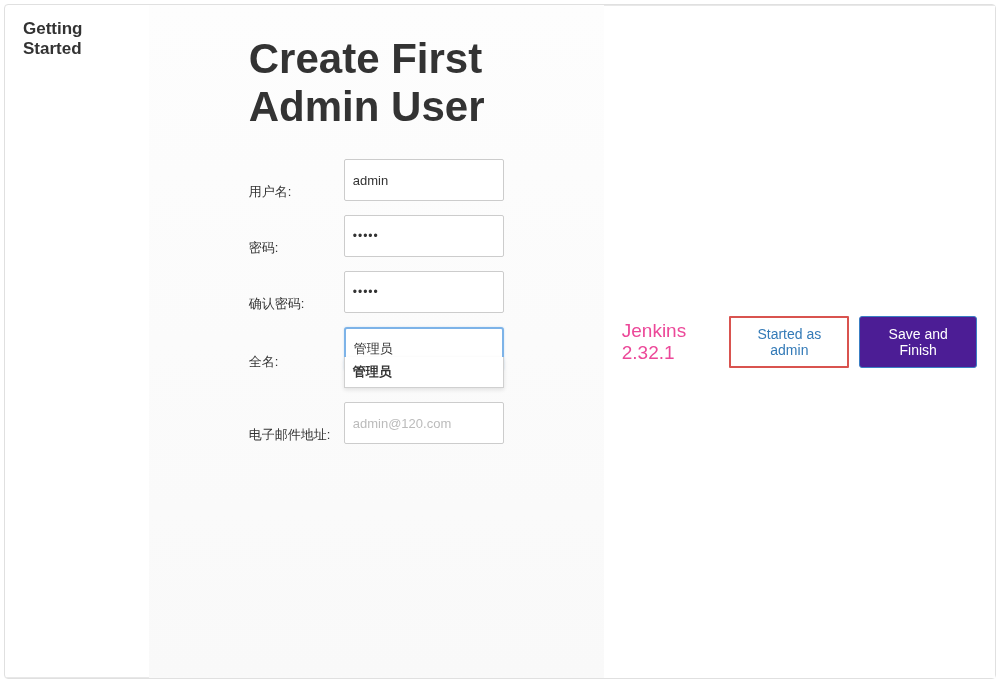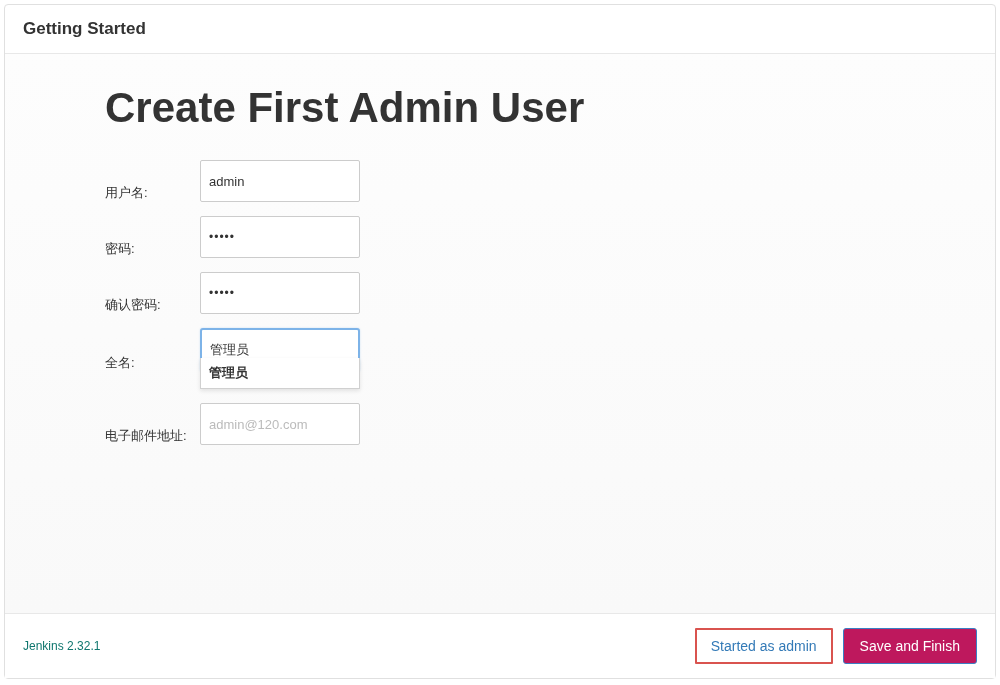--- a/index.html
+++ b/index.html
@@ -14,21 +14,21 @@
       height: 685px;
       overflow: hidden;
       position: relative;
     }
     .container {
       border: 1px solid #e0e0e0;
       border-radius: 4px;
       margin: 4px;
       height: 675px;
       display: flex;
-      flex-direction: column;
+      flex-direction: row;
       background: #fff;
     }
     .header {
       padding: 14px 18px;
       border-bottom: 1px solid #e8e8e8;
     }
     .header-title {
       font-size: 17px;
       font-weight: 600;
       color: #333;
@@ -103,39 +103,39 @@
     }
     .footer {
       border-top: 1px solid #e8e8e8;
       padding: 14px 18px;
       display: flex;
       align-items: center;
       justify-content: space-between;
       background: #fff;
     }
     .version {
-      font-size: 12px;
-      color: #0f766e;
+      font-size: 19px;
+      color: #ec4899;
     }
     .footer-actions {
       display: flex;
       gap: 10px;
       align-items: center;
     }
     .btn-link {
       border: 2px solid #d9534f;
       background: #fff;
       padding: 8px 14px;
       font-size: 14px;
       color: #337ab7;
       cursor: pointer;
       border-radius: 1px;
     }
     .btn-primary {
-      background: #be185d;
+      background: #4c1d95;
       color: #fff;
       border: 1px solid #3a7fc4;
       padding: 9px 16px;
       font-size: 14px;
       border-radius: 3px;
       cursor: pointer;
     }
   </style>
 </head>
 <body>

